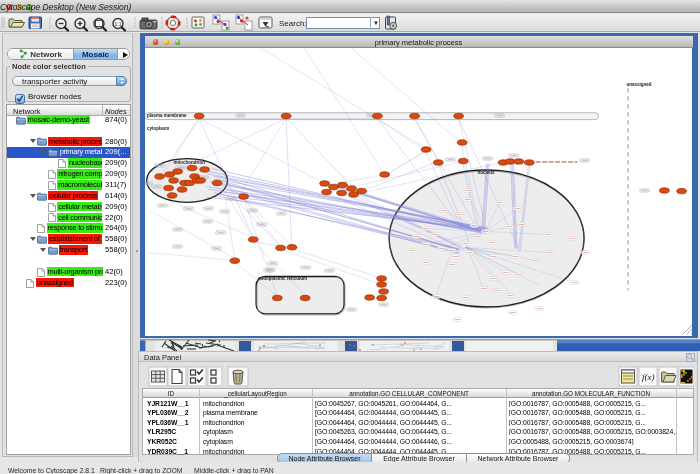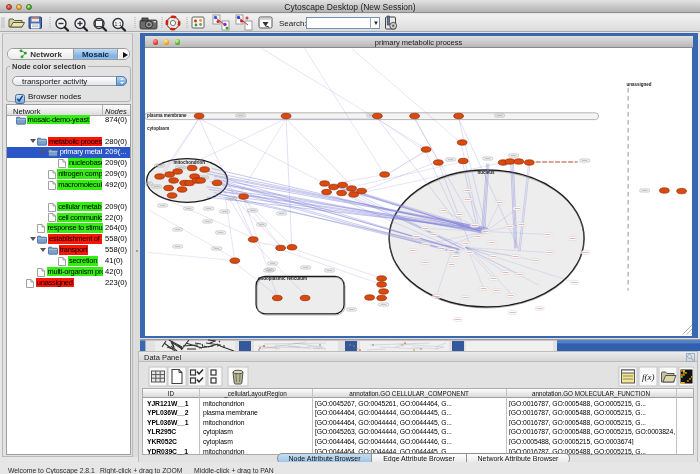--- a/index.html
+++ b/index.html
@@ -3,21 +3,21 @@
 <style>
 *{margin:0;padding:0;box-sizing:border-box;}
 html,body{width:700px;height:474px;overflow:hidden;}
 body{font-family:"Liberation Sans",sans-serif;background:#e6e6e6;position:relative;}
 .abs{position:absolute;}
 #titlebar{left:0;top:0;width:700px;height:13px;background:linear-gradient(#e3e3e3,#cdcdcd 45%,#b3b3b3);border-bottom:1px solid #8e8e8e;}
 .tl{position:absolute;top:3.5px;width:6px;height:6px;border-radius:50%;}
 #titlebar .t1{left:6px;background:radial-gradient(circle at 35% 30%,#ff9a8a,#e33e32 60%,#b01e14);border:0.5px solid #9a2b20;}
 #titlebar .t2{left:16px;background:radial-gradient(circle at 35% 30%,#ffe9a8,#f6a828 60%,#c47f10);border:0.5px solid #ad7a1c;}
 #titlebar .t3{left:26px;background:radial-gradient(circle at 35% 30%,#d2f8b0,#57b52c 60%,#2e7d12);border:0.5px solid #3d7a1f;}
-#apptitle{left:0;right:0;top:2px;text-align:center;font-size:8.5px;color:#1c1c1c;}
+#apptitle{left:0;right:0;top:2px;text-align:left;font-size:8.5px;color:#1c1c1c;font-style:italic;}
 #toolbar{left:0;top:14px;width:700px;height:18px;background:linear-gradient(#f2f2f2,#dcdcdc);border-bottom:1px solid #a9a9a9;}
 #searchlbl{left:279px;top:4.5px;font-size:8px;color:#1a1a1a;}
 #searchbox{left:306px;top:3px;width:74px;height:12px;background:#fff;border:1px solid #7791b2;}
 #searcharrow{left:370px;top:3px;width:11px;height:12px;border-left:1px solid #9aa7bb;font-size:6px;color:#222;text-align:center;line-height:12px;}
 #statusbar{left:0;top:462px;width:700px;height:12px;background:#e6e6e6;font-size:6.8px;color:#2a2a2a;}
 #statusbar span{position:absolute;top:5px;}
 
 
 #cp{left:2px;top:33px;width:131px;height:424px;background:#e2e2e2;border:1px solid #b9b9b9;border-top:1px solid #cfcfcf;}
 #cphead{left:0;top:0;width:129px;height:11px;background:linear-gradient(#ececec,#d6d6d6);border-bottom:1px solid #bdbdbd;}
@@ -257,21 +257,30 @@
         </svg>
         <span class="lbl gbg" style="left:50.2px;max-width:45px">nitrogen compo</span>
         <span class="num">209(0)</span>
       </div>
       <div class="trow " style="top:74.9px">
         <svg class="ficon" style="left:40.7px" width="8" height="9" viewBox="0 0 8 9">
           <path d="M0.5 0.5 L5 0.5 L7.5 3 L7.5 8.5 L0.5 8.5 Z" fill="#fff" stroke="#8a8a8a" stroke-width="0.8"></path>
           <path d="M5 0.5 L5 3 L7.5 3" fill="none" stroke="#8a8a8a" stroke-width="0.8"></path>
         </svg>
         <span class="lbl gbg" style="left:50.2px;max-width:45px">macromolecule</span>
-        <span class="num">492(0)</span>
+        <span class="num">311(7)</span>
+      </div>
+      <div class="trow " style="top:85.7px">
+        <i class="arr" style="left:22.5px"></i>
+        <svg class="dicon" style="left:30.0px" width="10" height="9" viewBox="0 0 10 9">
+          <path d="M0.5 7.5 L0.5 2 Q0.5 1.2 1.2 1.2 L3.5 1.2 L4.3 2.2 L9 2.2 Q9.5 2.2 9.5 2.9 L9.5 7.5 Q9.5 8.2 8.8 8.2 L1.2 8.2 Q0.5 8.2 0.5 7.5 Z" fill="#7ba0cc" stroke="#3c5f8e" stroke-width="0.8"></path>
+          <path d="M0.5 3.6 L9.5 3.6" stroke="#a8c4e4" stroke-width="0.8"></path>
+        </svg>
+        <span class="lbl rbg" style="left:41.0px;max-width:54px">cellular process</span>
+        <span class="num">614(0)</span>
       </div>
       <div class="trow " style="top:96.6px">
         <svg class="ficon" style="left:40.7px" width="8" height="9" viewBox="0 0 8 9">
           <path d="M0.5 0.5 L5 0.5 L7.5 3 L7.5 8.5 L0.5 8.5 Z" fill="#fff" stroke="#8a8a8a" stroke-width="0.8"></path>
           <path d="M5 0.5 L5 3 L7.5 3" fill="none" stroke="#8a8a8a" stroke-width="0.8"></path>
         </svg>
         <span class="lbl gbg" style="left:50.2px;max-width:45px">cellular metabo</span>
         <span class="num">209(0)</span>
       </div>
       <div class="trow " style="top:107.4px">
@@ -300,28 +309,20 @@
         <span class="num">558(0)</span>
       </div>
       <div class="trow " style="top:140.0px">
         <i class="arr" style="left:33.2px"></i>
         <svg class="dicon" style="left:40.7px" width="10" height="9" viewBox="0 0 10 9">
           <path d="M0.5 7.5 L0.5 2 Q0.5 1.2 1.2 1.2 L3.5 1.2 L4.3 2.2 L9 2.2 Q9.5 2.2 9.5 2.9 L9.5 7.5 Q9.5 8.2 8.8 8.2 L1.2 8.2 Q0.5 8.2 0.5 7.5 Z" fill="#7ba0cc" stroke="#3c5f8e" stroke-width="0.8"></path>
           <path d="M0.5 3.6 L9.5 3.6" stroke="#a8c4e4" stroke-width="0.8"></path>
         </svg>
         <span class="lbl rbg" style="left:51.7px;max-width:43px">transport</span>
         <span class="num">558(0)</span>
-      </div>
-      <div class="trow " style="top:150.9px">
-        <svg class="ficon" style="left:51.4px" width="8" height="9" viewBox="0 0 8 9">
-          <path d="M0.5 0.5 L5 0.5 L7.5 3 L7.5 8.5 L0.5 8.5 Z" fill="#fff" stroke="#8a8a8a" stroke-width="0.8"></path>
-          <path d="M5 0.5 L5 3 L7.5 3" fill="none" stroke="#8a8a8a" stroke-width="0.8"></path>
-        </svg>
-        <span class="lbl gbg" style="left:60.9px;max-width:34px">secretion</span>
-        <span class="num">41(0)</span>
       </div>
       <div class="trow " style="top:161.7px">
         <svg class="ficon" style="left:30.0px" width="8" height="9" viewBox="0 0 8 9">
           <path d="M0.5 0.5 L5 0.5 L7.5 3 L7.5 8.5 L0.5 8.5 Z" fill="#fff" stroke="#8a8a8a" stroke-width="0.8"></path>
           <path d="M5 0.5 L5 3 L7.5 3" fill="none" stroke="#8a8a8a" stroke-width="0.8"></path>
         </svg>
         <span class="lbl gbg" style="left:39.5px;max-width:56px">multi-organism pro</span>
         <span class="num">42(0)</span>
       </div>
       <div class="trow " style="top:172.6px">

